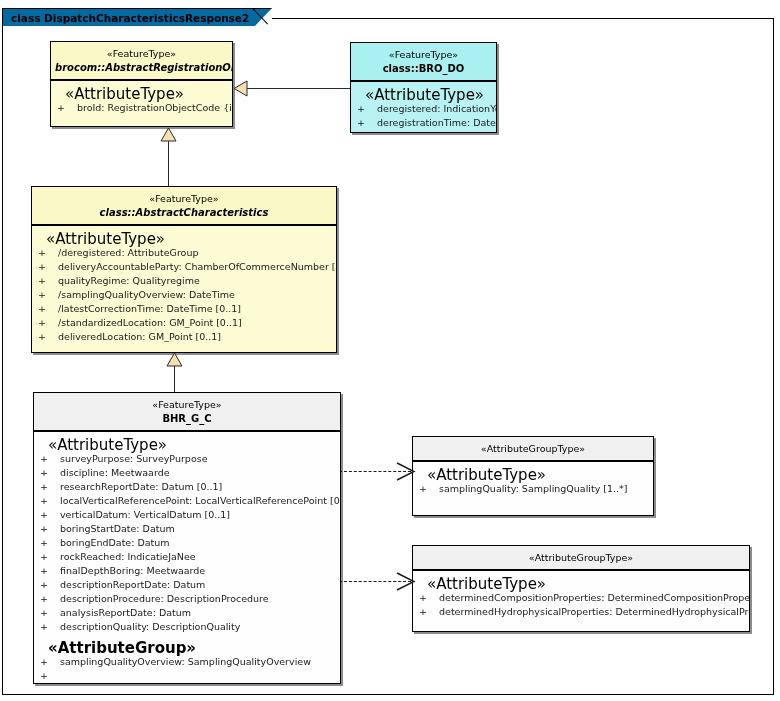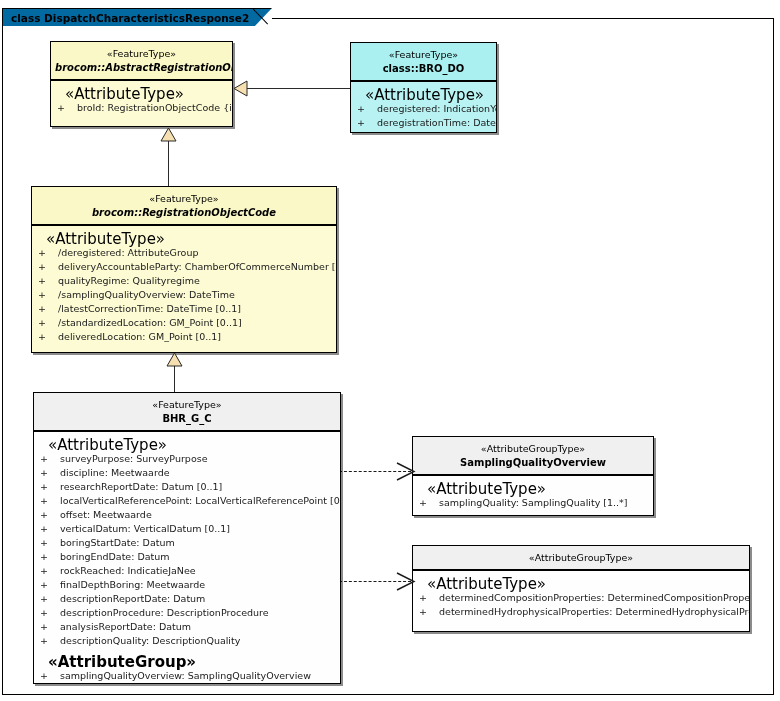--- a/index.html
+++ b/index.html
@@ -202,21 +202,21 @@
       </div>
       <div class="attr">
         <span class="vis">+</span><span>deregistrationTime: Datetime</span>
       </div>
     </div>
   </div>
 
   <div class="umlbox yellow" style="left:31px; top:186px; width:306px; height:167px;">
     <div class="head">
       <span class="stereo">«FeatureType»</span>
-      <span class="cname abstract">brocom::RegistrationObjectCode</span>
+      <span class="cname abstract">class::AbstractCharacteristics</span>
     </div>
     <div class="body">
       <div class="grouplabel">«AttributeType»</div>
       <div class="attr">
         <span class="vis">+</span><span>/deregistered: AttributeGroup</span>
       </div>
       <div class="attr">
         <span class="vis">+</span><span>deliveryAccountableParty: ChamberOfCommerceNumber [0..1]</span>
       </div>
       <div class="attr">
@@ -241,41 +241,39 @@
     <div class="head">
       <span class="stereo">«FeatureType»</span>
       <span class="cname">BHR_G_C</span>
     </div>
     <div class="body">
       <div class="grouplabel">«AttributeType»</div>
       <div class="attr"><span class="vis">+</span><span>surveyPurpose: SurveyPurpose</span></div>
       <div class="attr"><span class="vis">+</span><span>discipline: Meetwaarde</span></div>
       <div class="attr"><span class="vis">+</span><span>researchReportDate: Datum [0..1]</span></div>
       <div class="attr"><span class="vis">+</span><span>localVerticalReferencePoint: LocalVerticalReferencePoint [0..1]</span></div>
-      <div class="attr"><span class="vis">+</span><span>offset: Meetwaarde</span></div>
       <div class="attr"><span class="vis">+</span><span>verticalDatum: VerticalDatum [0..1]</span></div>
       <div class="attr"><span class="vis">+</span><span>boringStartDate: Datum</span></div>
       <div class="attr"><span class="vis">+</span><span>boringEndDate: Datum</span></div>
       <div class="attr"><span class="vis">+</span><span>rockReached: IndicatieJaNee</span></div>
       <div class="attr"><span class="vis">+</span><span>finalDepthBoring: Meetwaarde</span></div>
       <div class="attr"><span class="vis">+</span><span>descriptionReportDate: Datum</span></div>
       <div class="attr"><span class="vis">+</span><span>descriptionProcedure: DescriptionProcedure</span></div>
       <div class="attr"><span class="vis">+</span><span>analysisReportDate: Datum</span></div>
       <div class="attr"><span class="vis">+</span><span>descriptionQuality: DescriptionQuality</span></div>
 
       <div class="grouplabel" style="margin-top:7px;font-weight:bold;">«AttributeGroup»</div>
       <div class="attr"><span class="vis">+</span><span>samplingQualityOverview: SamplingQualityOverview</span></div>
       <div class="attr"><span class="vis">+</span></div>
     </div>
   </div>
 
   <div class="umlbox gray" style="left:412px; top:436px; width:242px; height:80px;">
     <div class="head">
       <span class="stereo">«AttributeGroupType»</span>
-      <span class="cname">SamplingQualityOverview</span>
     </div>
     <div class="body">
       <div class="grouplabel">«AttributeType»</div>
       <div class="attr"><span class="vis">+</span><span>samplingQuality: SamplingQuality [1..*]</span></div>
     </div>
   </div>
 
   <div class="umlbox gray" style="left:412px; top:545px; width:338px; height:87px;">
     <div class="head">
       <span class="stereo">«AttributeGroupType»</span>

